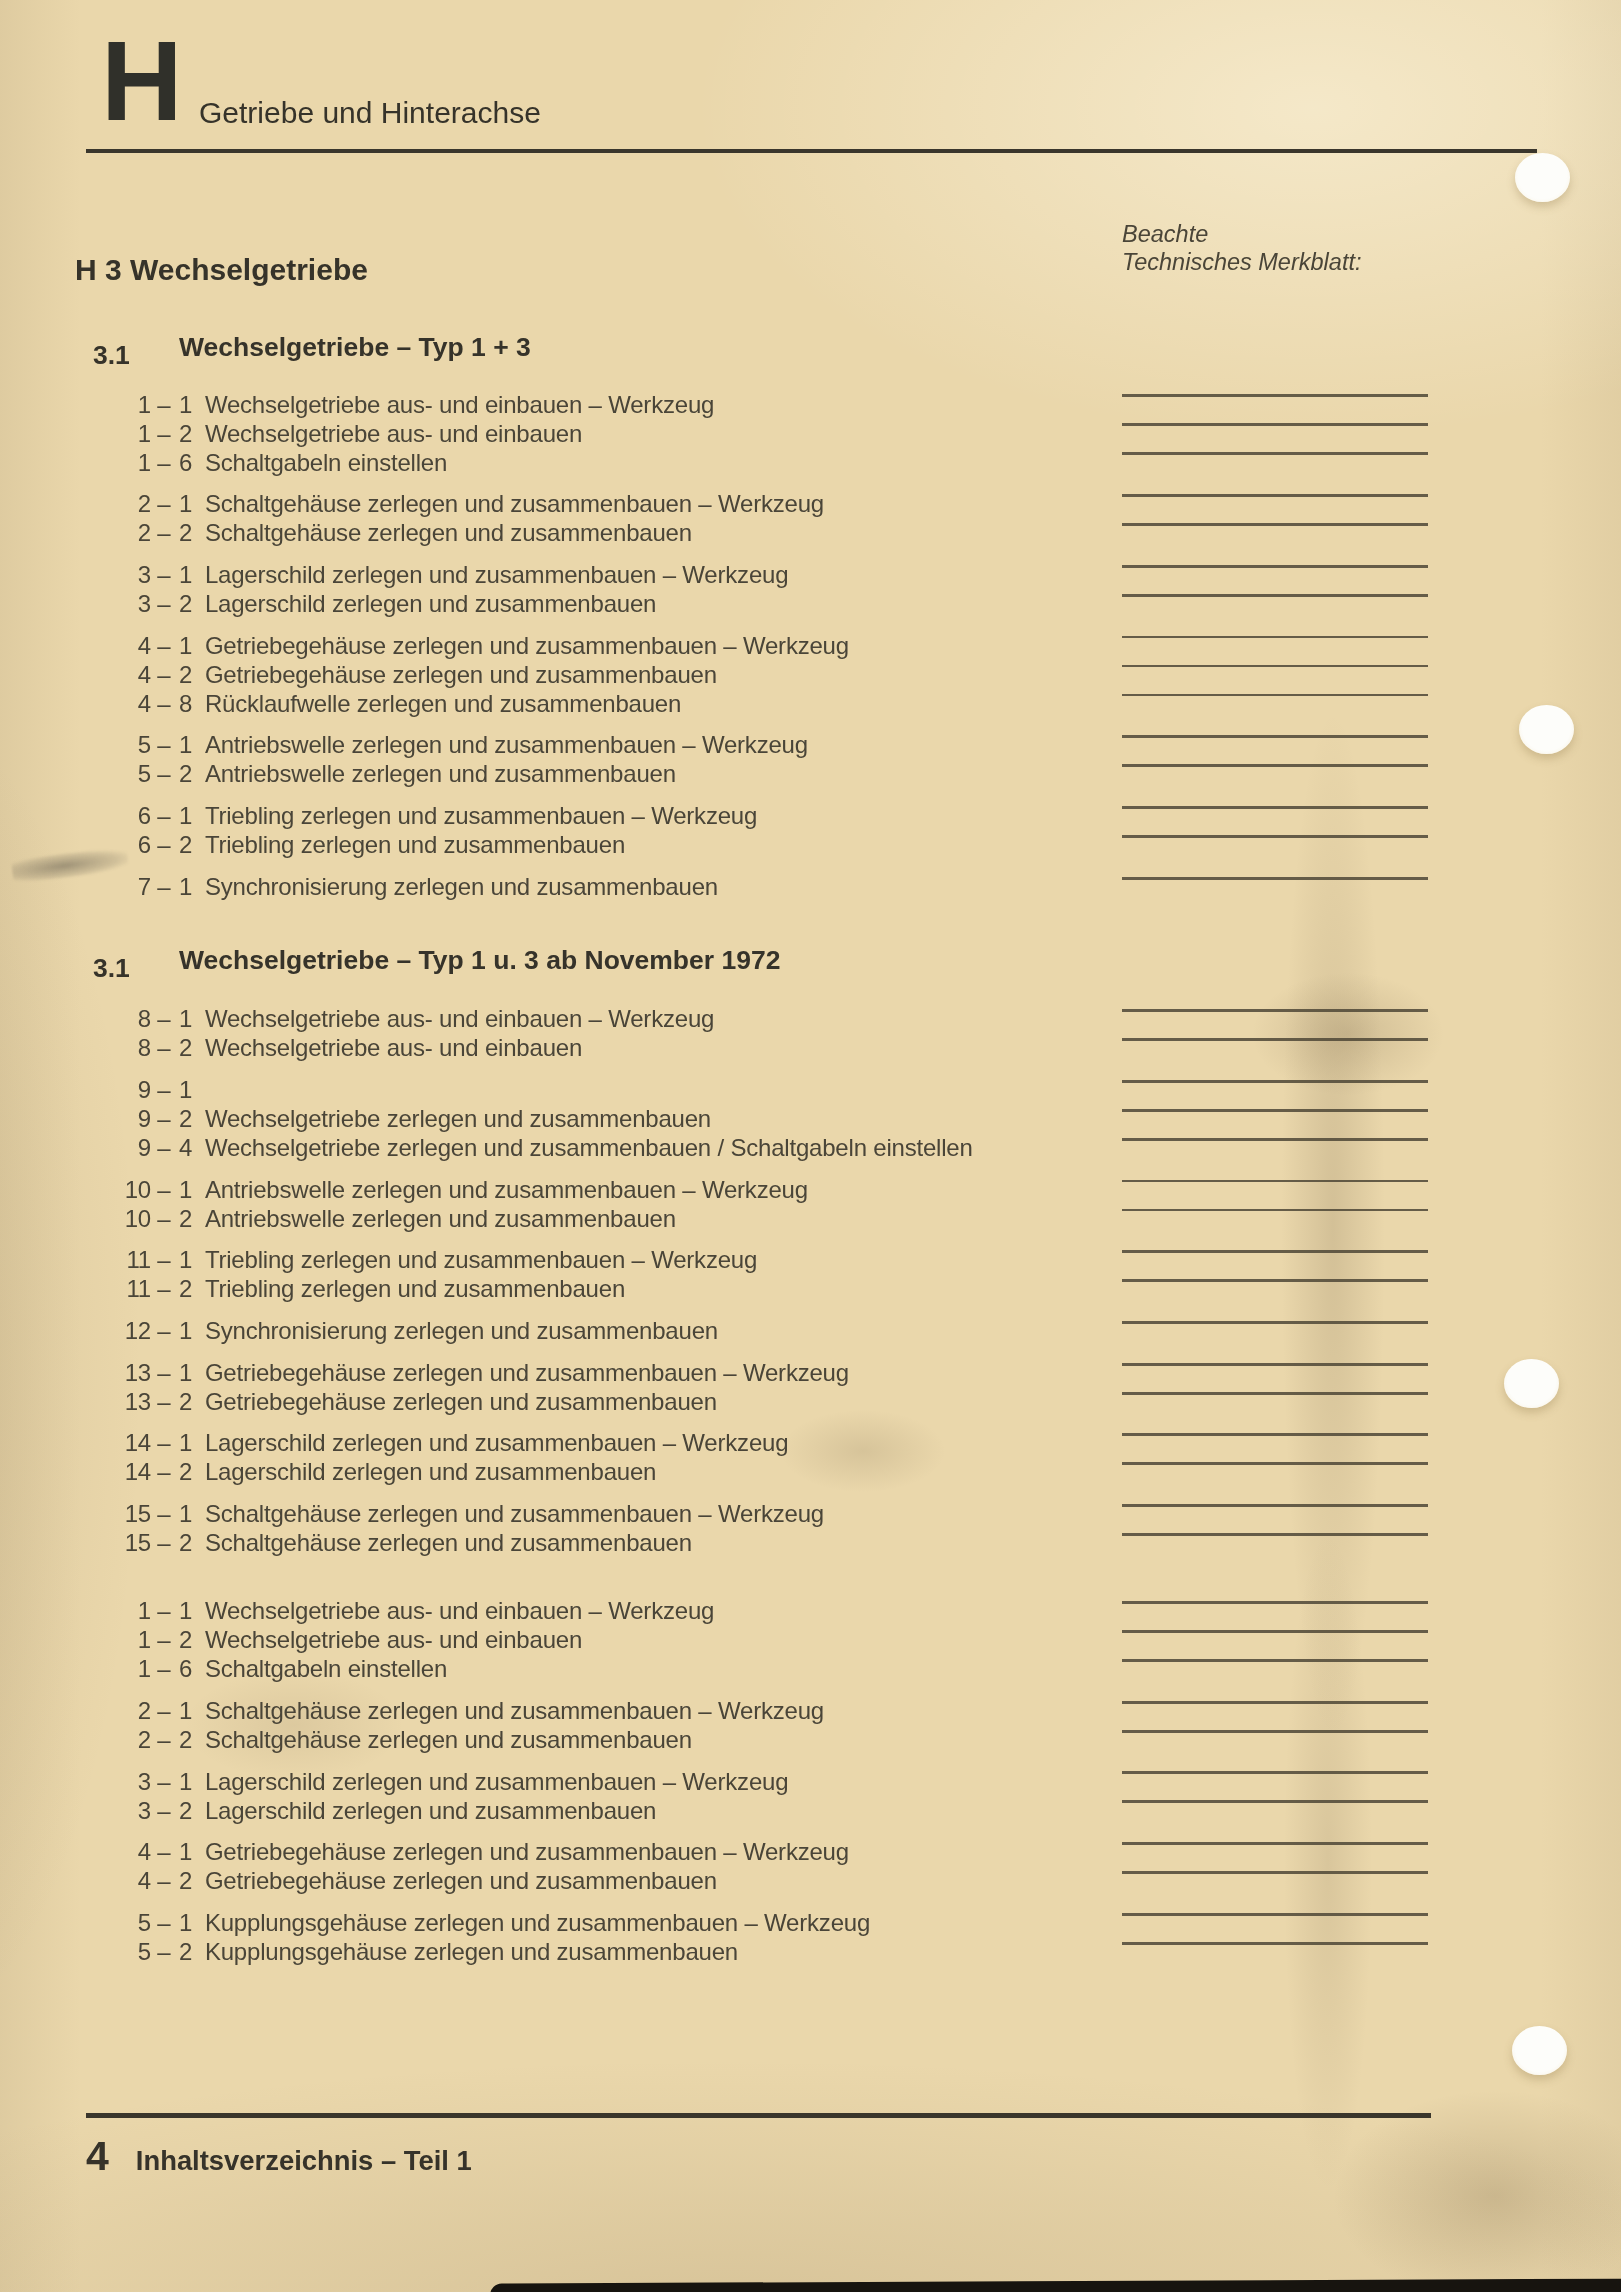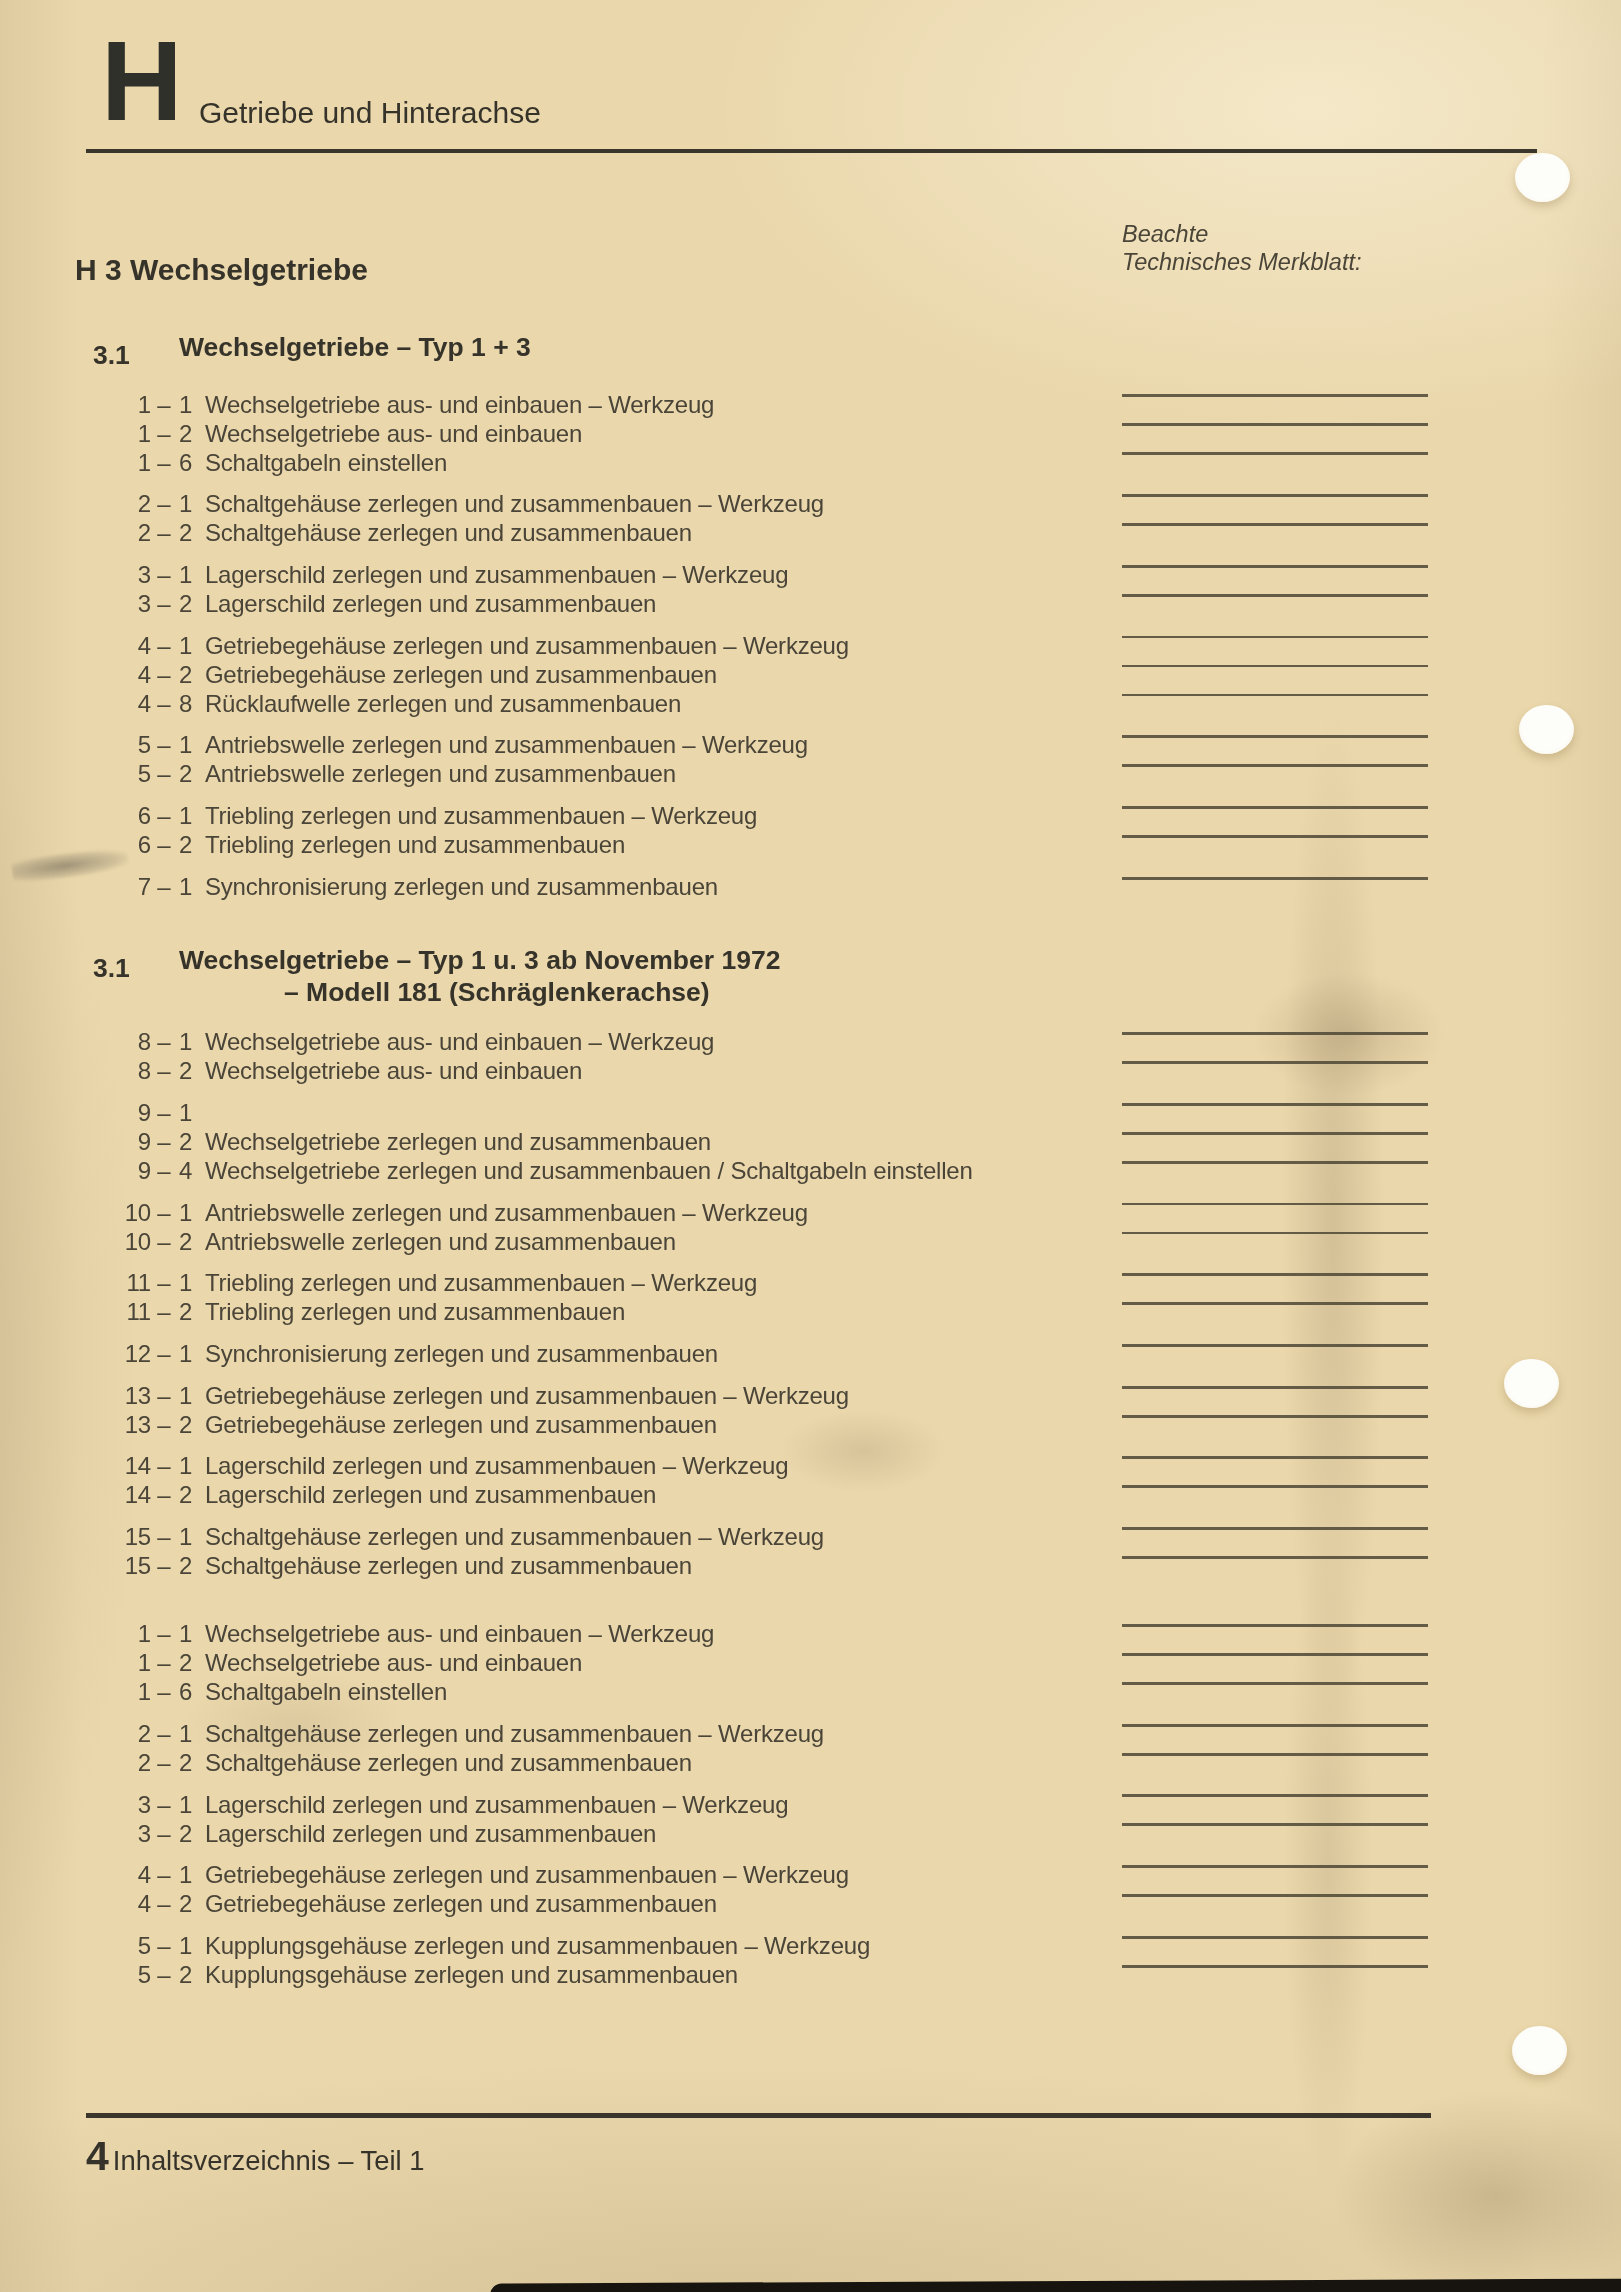--- a/index.html
+++ b/index.html
@@ -87,21 +87,21 @@
   }
   .footer-rule{
     position:absolute;left:86px;top:2113px;width:1345px;height:4.9px;
     background:var(--rule);
   }
   .footer{
     position:absolute;left:86px;top:2133px;
     display:flex;align-items:baseline;color:var(--ink-bold);
   }
   .footer .pg{font-size:41px;font-weight:bold;}
-  .footer .ft{font-size:27.4px;font-weight:normal;margin-left:4px;}
+  .footer .ft{font-size:27.4px;font-weight:bold;margin-left:27px;}
   .punch-hole{
     position:absolute;width:55px;height:49px;border-radius:50%;
     background:radial-gradient(ellipse at 50% 45%, #FDFDFA 0 62%, rgba(253,253,250,0.85) 74%, rgba(230,215,180,0) 82%);
     box-shadow:0 4.9px 8.8px rgba(140,115,70,0.30);
   }
   .hole-1{left:1515px;top:153px;}
   .hole-2{left:1519px;top:705px;}
   .hole-3{left:1504px;top:1359px;}
   .hole-4{left:1512px;top:2026px;}
   .smudge{
@@ -259,21 +259,20 @@
               <span class="rline"></span>
             </div>
           </div>
         </div>
       </div>
       <div class="section">
         <div class="sec-heading">
           <span class="sec-num">3.1</span>
           <div class="sec-titles">
             <div class="sec-title">Wechselgetriebe – Typ 1 u. 3 ab November 1972</div>
-            <div class="sec-title sec-title2">– Modell 181 (Schräglenkerachse)</div>
           </div>
         </div>
         <div class="items">
           <div class="group">
             <div class="row">
               <span class="n1">8</span>
               <span class="dash">–</span>
               <span class="n2">1</span>
               <span class="label">Wechselgetriebe aus- und einbauen – Werkzeug</span>
               <span class="rline"></span>

